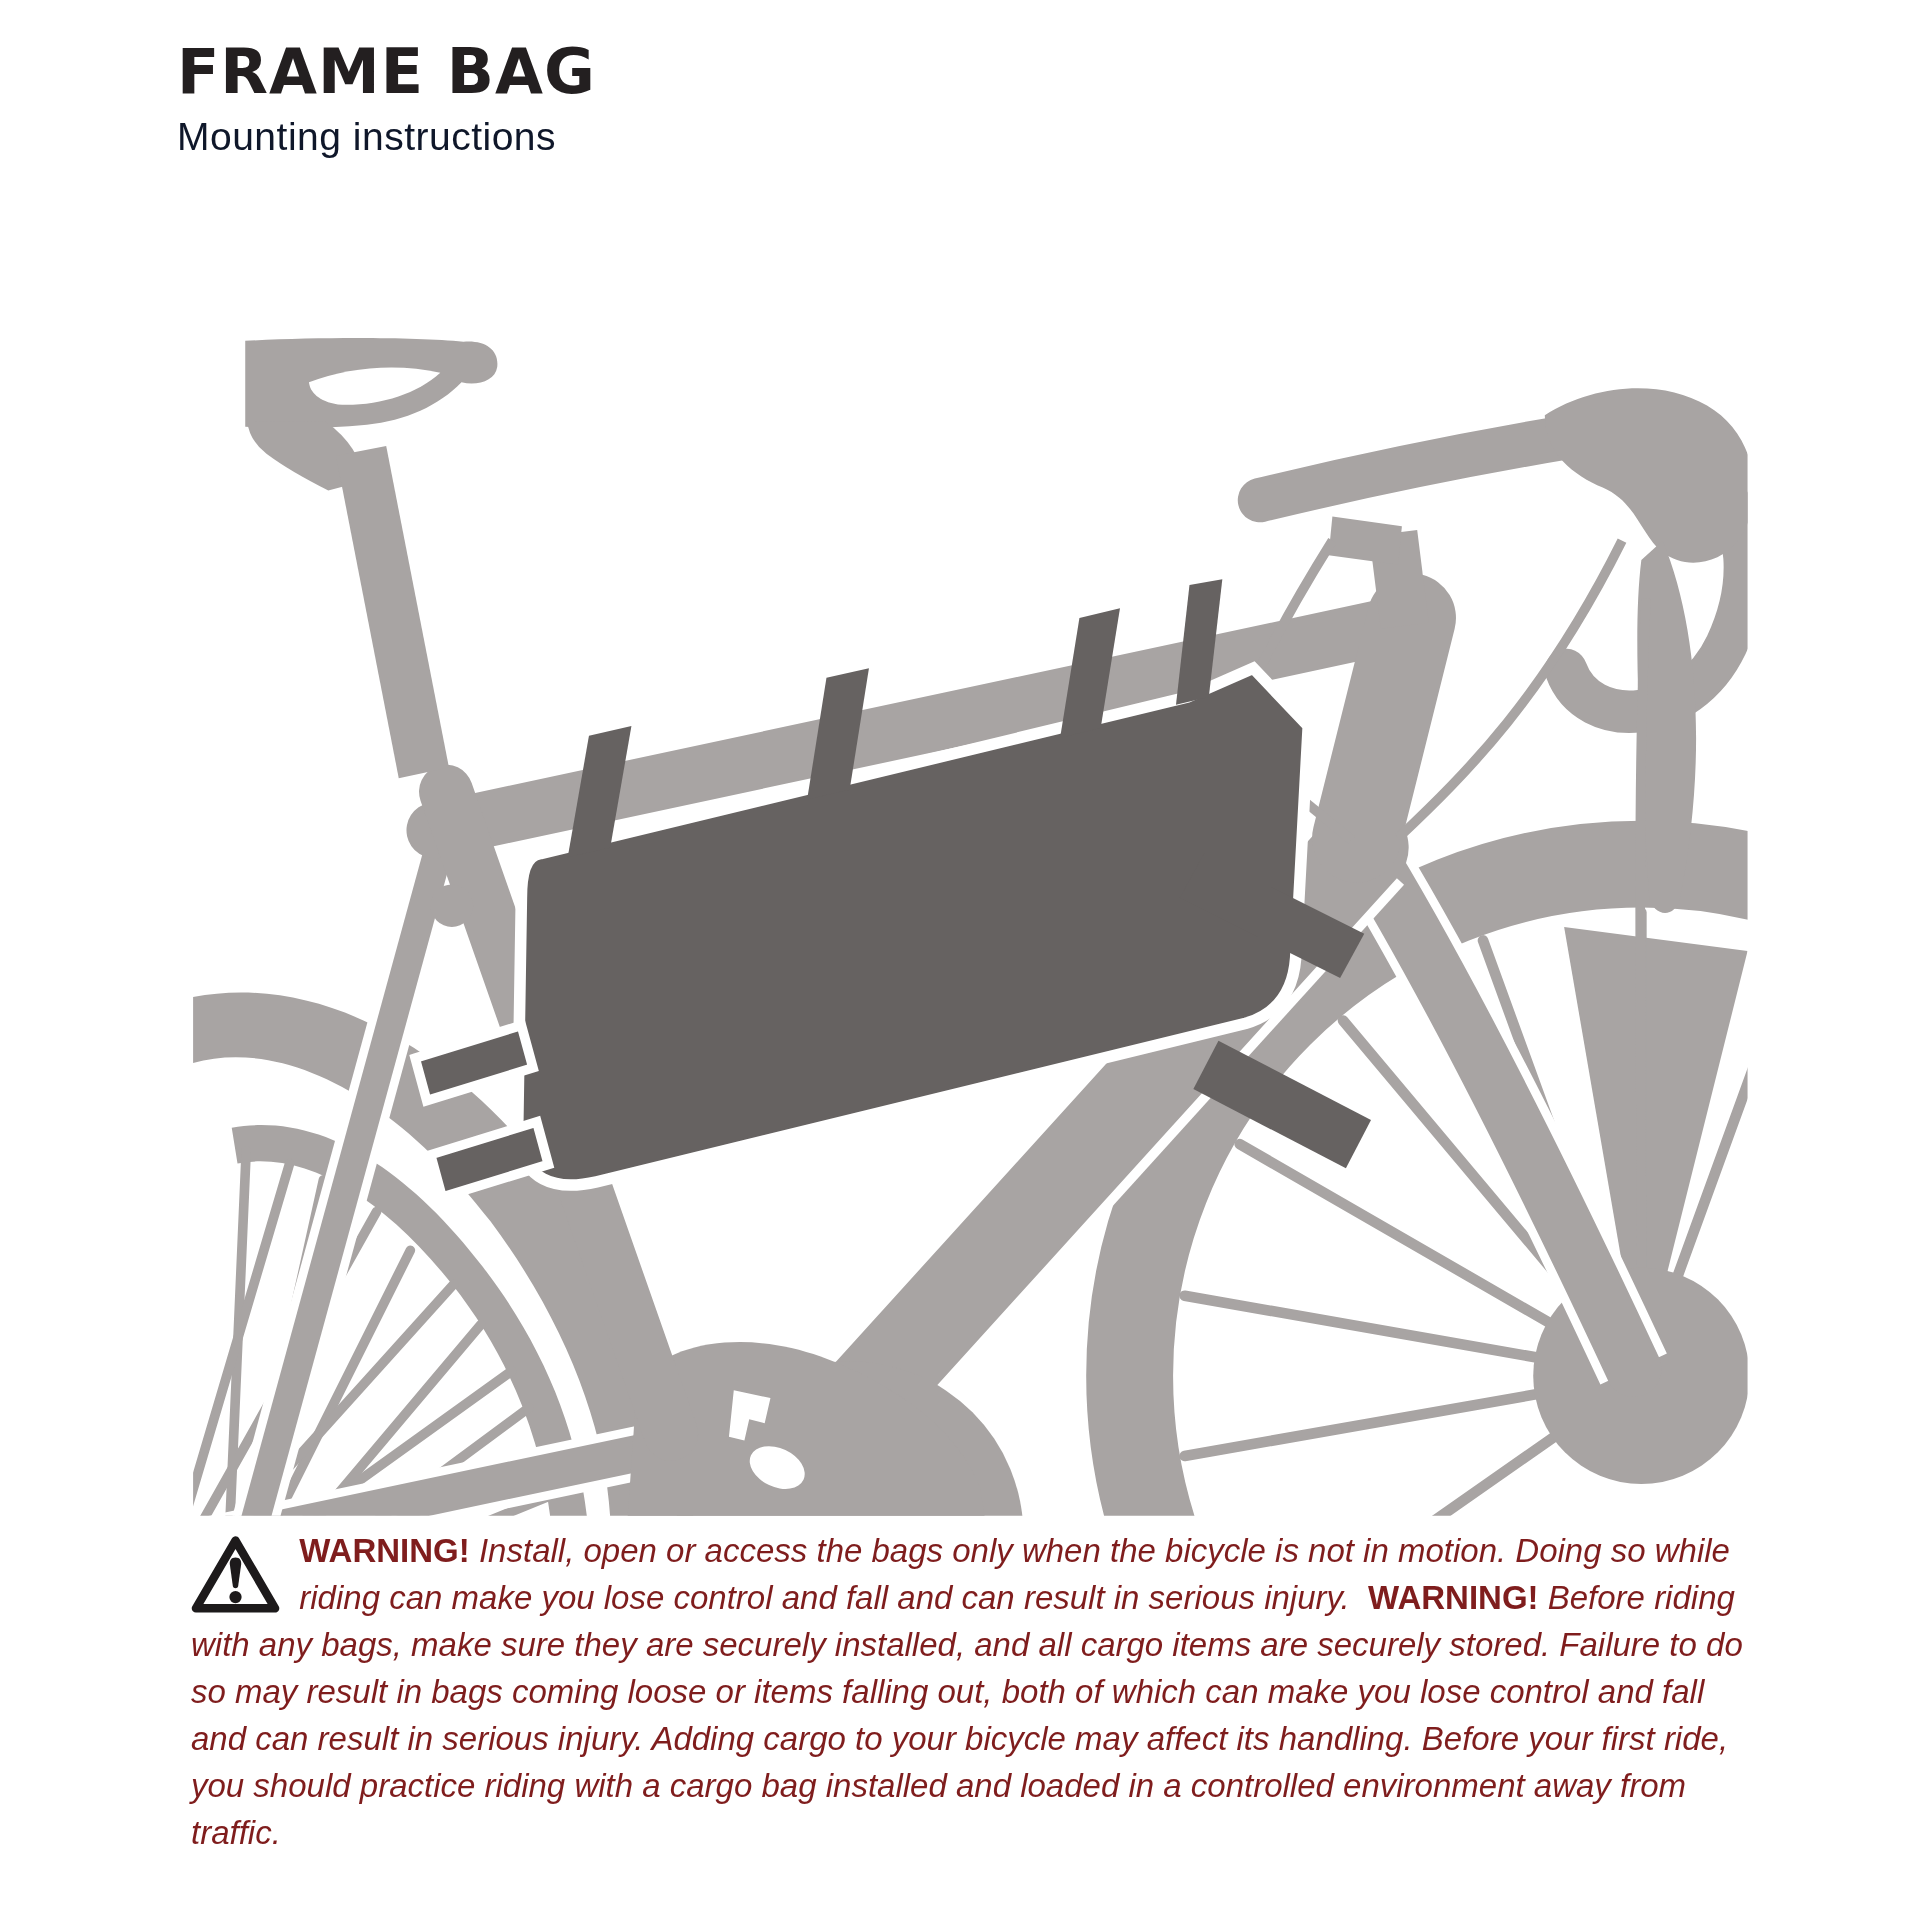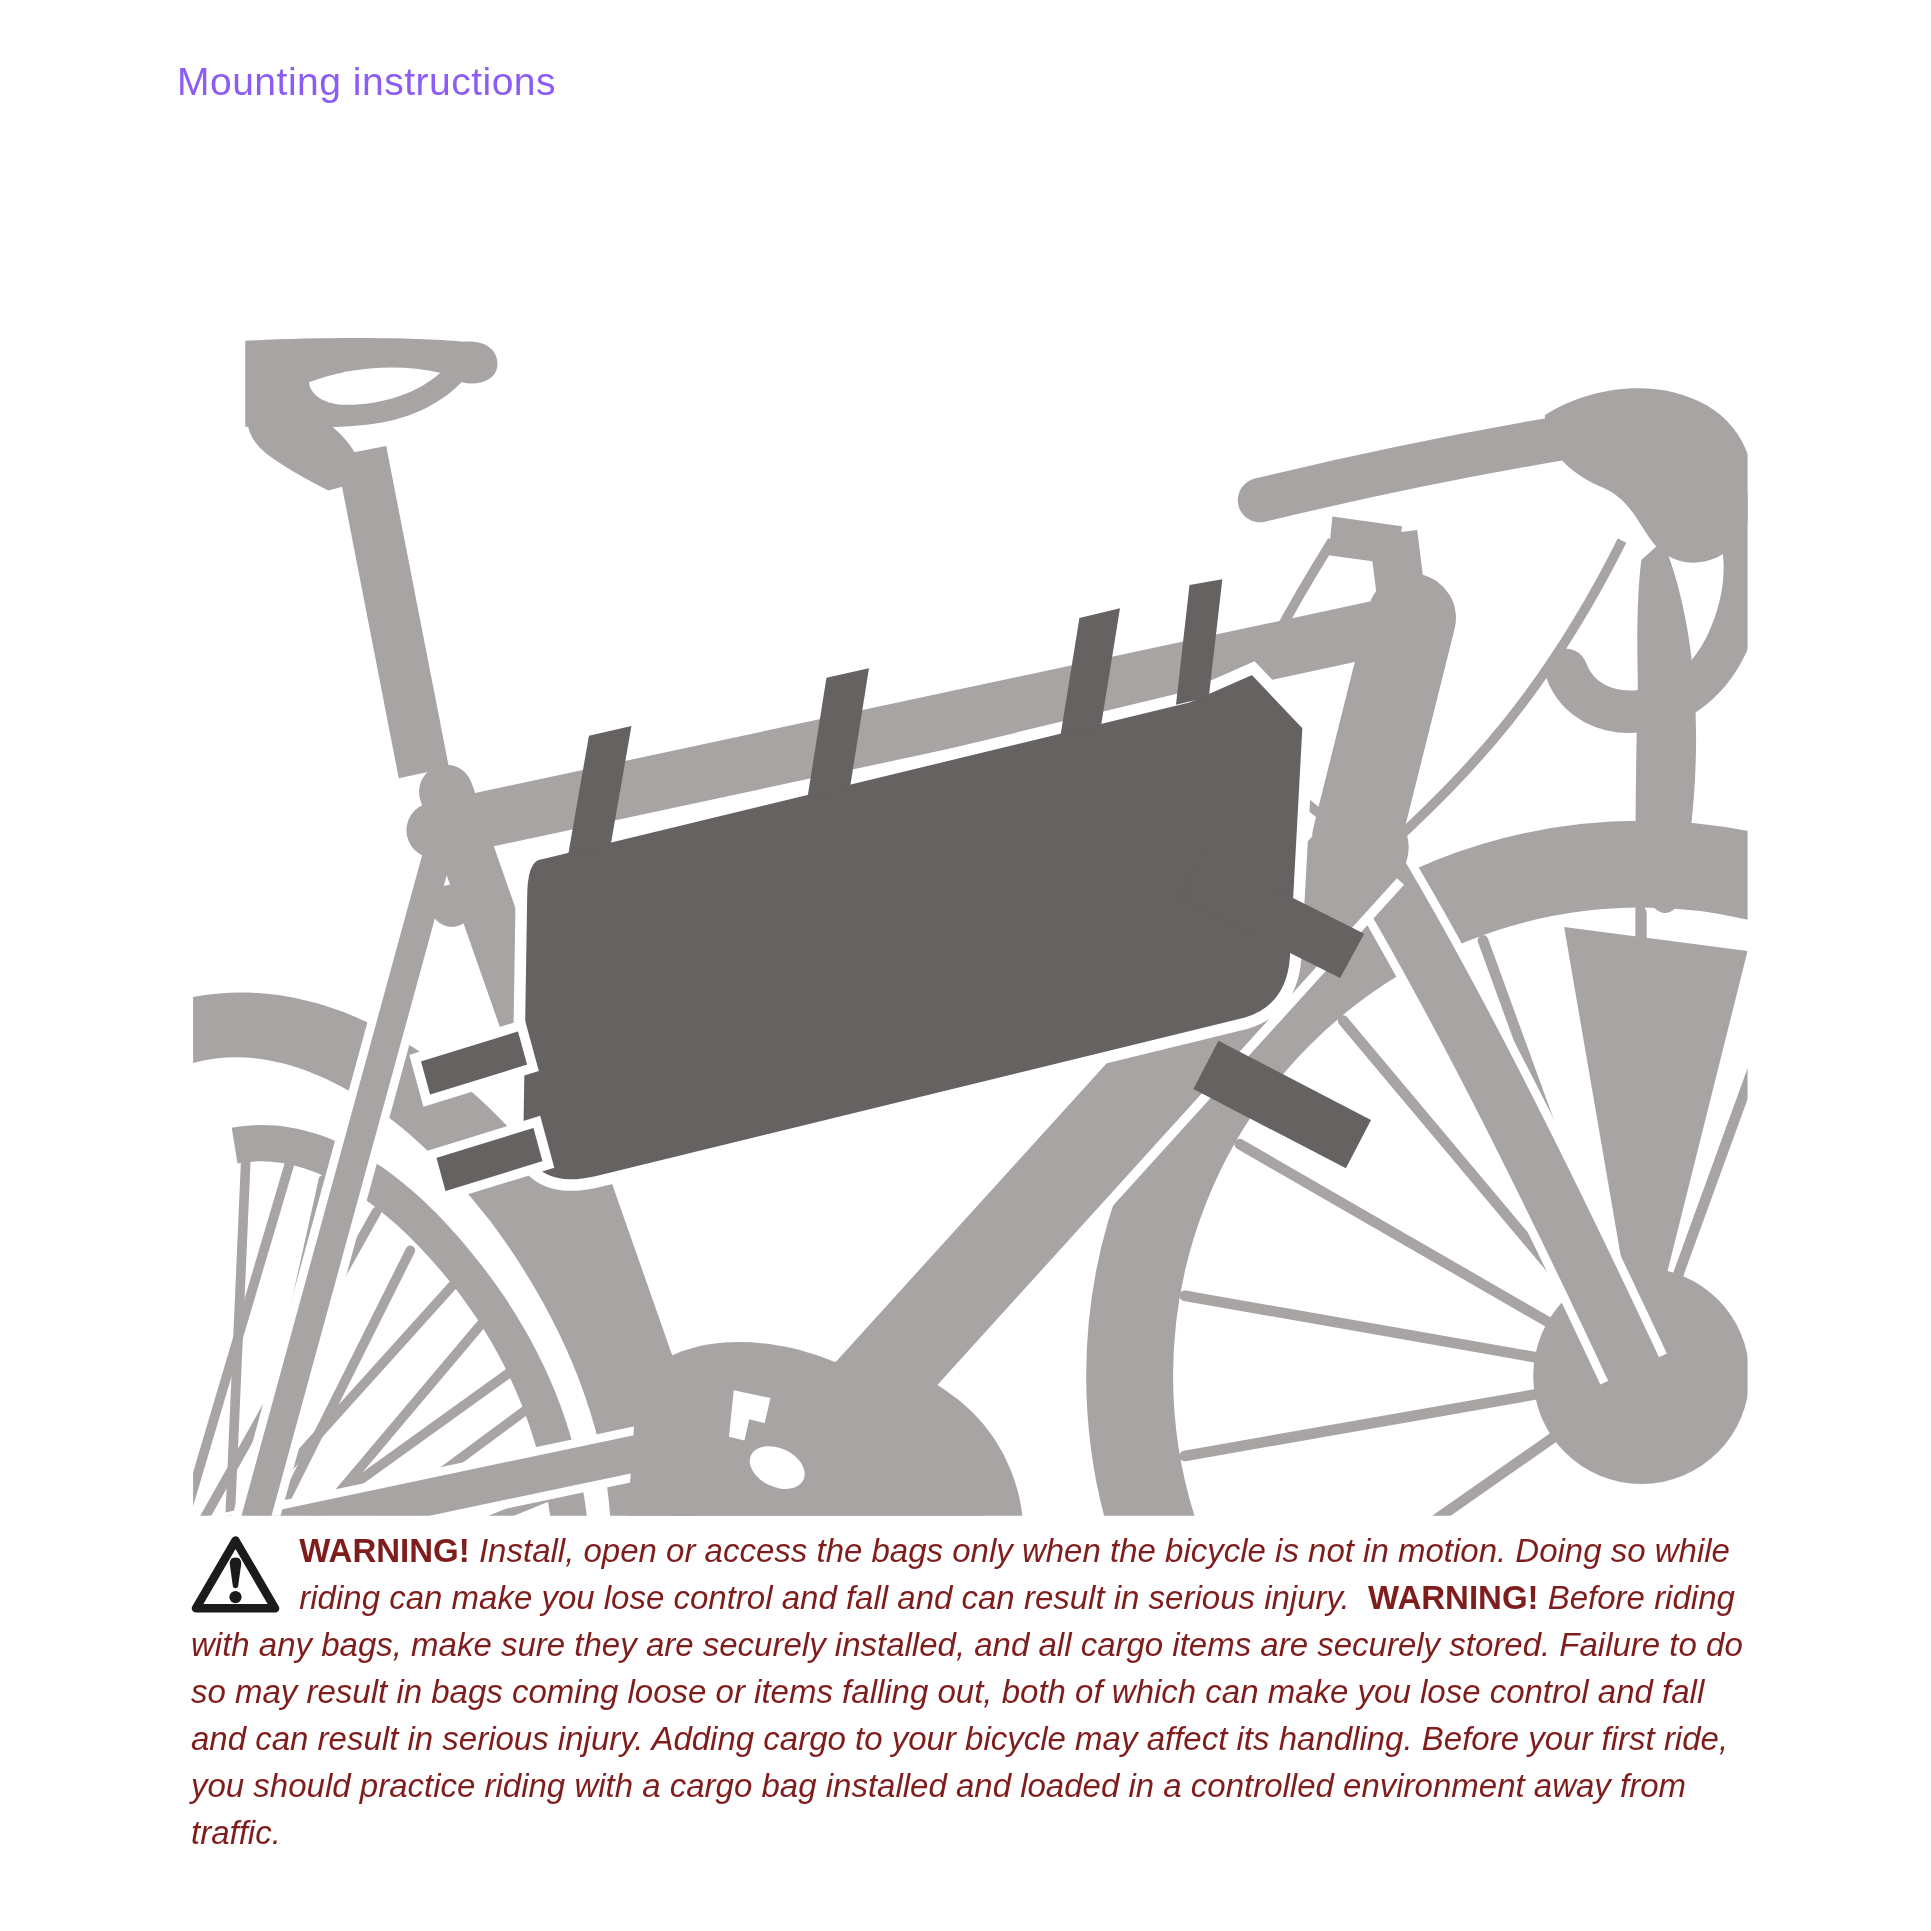--- a/index.html
+++ b/index.html
@@ -12,36 +12,37 @@
   body{
     width:1931px;height:1931px;position:relative;overflow:hidden;
     font-family:"Liberation Sans", sans-serif;color:var(--ink);
   }
   .header{position:absolute;left:177px;top:35px;}
   .title{
     font-size:62px;font-weight:800;letter-spacing:1px;color:var(--ink);
     font-family:"DejaVu Sans","Liberation Sans",sans-serif;
   }
   .subtitle{
-    font-size:39px;font-weight:400;color:#8b5cf6;margin-top:25px;letter-spacing:0.5px;
+    font-size:39px;font-weight:400;color:#0f172a;margin-top:7px;letter-spacing:0.5px;
   }
   .bike-wrap{position:absolute;left:0;top:0;width:1931px;height:1931px;}
   .warning-block{
     position:absolute;left:191px;top:1527px;width:1559px;
     font-size:33px;line-height:47px;font-style:italic;color:#7f1d1d;
   }
   .warning-block .w-icon{
     float:left;width:89px;height:81px;margin:5.8px 19.3px 5.8px 0;
   }
   .warning-block b{font-style:normal;font-weight:bold;}
 </style>
 </head>
 <body>
 
 <div class="header">
+  <div class="title">FRAME BAG</div>
   <div class="subtitle">Mounting instructions</div>
 </div>
 
 <div class="bike-wrap">
 <svg width="1931" height="1931" viewBox="0 0 2000 2000">
   <defs>
     <clipPath id="art">
           <rect x="200" y="270" width="1610" height="1300"></rect>
         </clipPath>
     <clipPath id="rearclip">

